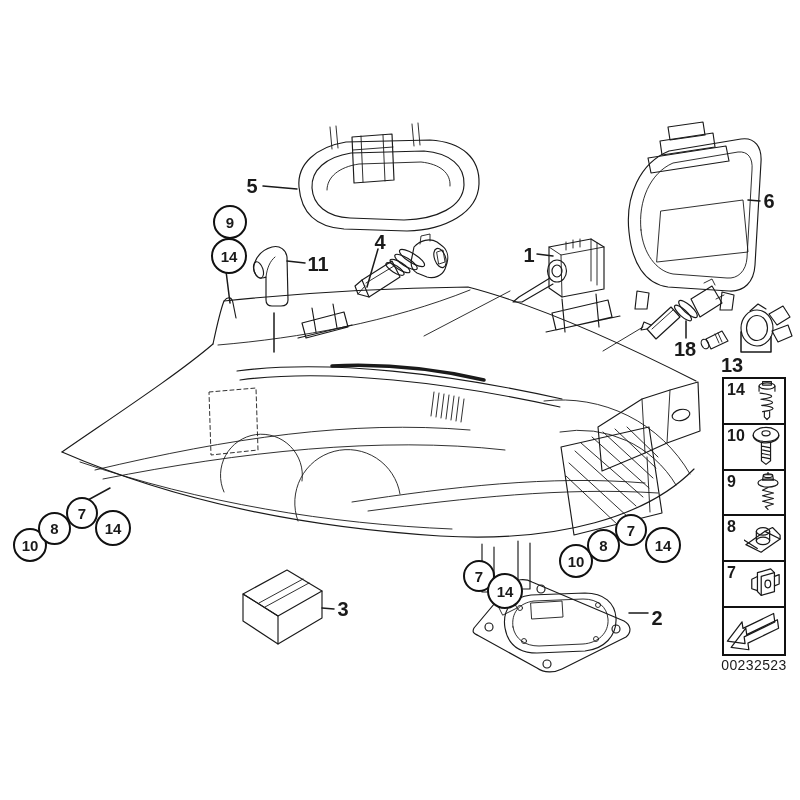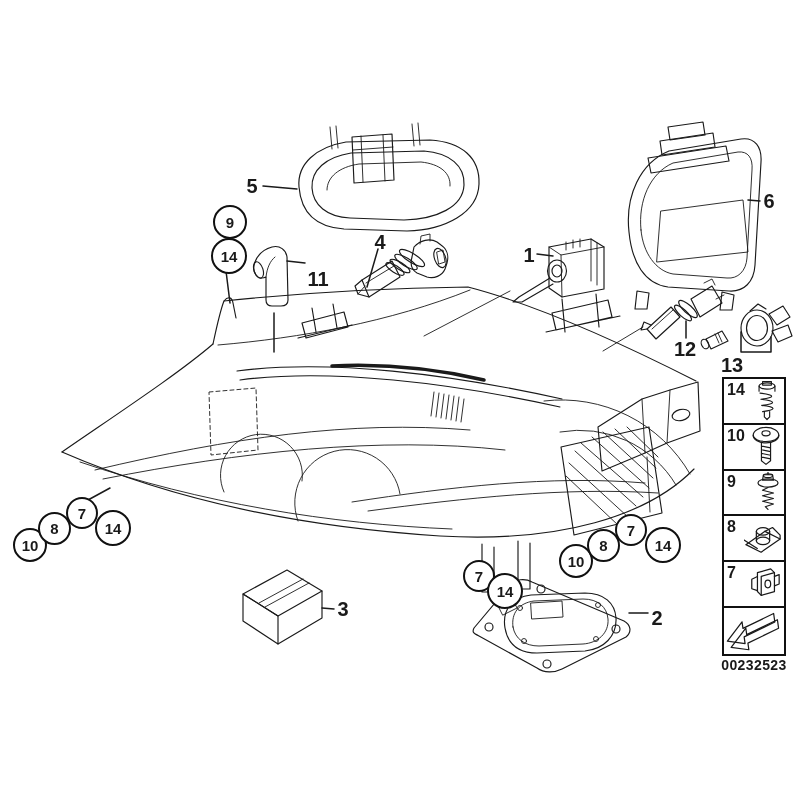--- a/index.html
+++ b/index.html
@@ -20,21 +20,21 @@
           border:2px solid #111;box-sizing:border-box;background:#fff;
           display:grid;grid-template-rows:repeat(6,1fr);}
   .lcell{position:relative;border-bottom:2px solid #111;}
   .lcell:last-child{border-bottom:none;}
   .lcell .num{position:absolute;left:3px;top:2px;font-weight:bold;font-size:16px;}
   .lcell svg{position:absolute;right:2px;top:50%;transform:translateY(-50%);}
   .lcell svg path,.lcell svg ellipse{fill:none;stroke:#1a1a1a;stroke-width:1.3;
     stroke-linecap:round;stroke-linejoin:round;}
   .lcell.arrowcell svg{right:4px;}
   .docnum{position:absolute;left:714px;top:657px;width:80px;text-align:center;
-          font-size:14px;font-weight:700;letter-spacing:0.4px;}
+          font-size:14px;font-weight:400;letter-spacing:0.4px;}
 </style>
 </head>
 <body>
 
 <div class="stage">
 
   <svg class="art" width="800" height="800" viewBox="0 0 800 800">
 
     <g>
       <path d="M224,301 C300,293 390,288 468,287 C545,307 633,349 696,381"></path>
@@ -174,25 +174,25 @@
       <path class="ld" d="M226,271 L230,303"></path>
       <path class="ld" d="M274,313 L274,352"></path>
       <path class="ld" d="M88,500 L110,488"></path>
       <path class="thin" d="M647,457 L650,512"></path>
       <path class="thin" d="M510,291 L424,336"></path>
       <path class="thin" d="M643,327 L603,351"></path>
     </g>
   </svg>
 
   <div class="plabel" style="left:252px;top:186px">5</div>
-  <div class="plabel" style="left:318px;top:279px">11</div>
+  <div class="plabel" style="left:318px;top:264px">11</div>
   <div class="plabel" style="left:380px;top:242px">4</div>
   <div class="plabel" style="left:529px;top:255px">1</div>
   <div class="plabel" style="left:769px;top:201px">6</div>
-  <div class="plabel" style="left:685px;top:349px">12</div>
+  <div class="plabel" style="left:685px;top:349px">18</div>
   <div class="plabel" style="left:732px;top:365px">13</div>
   <div class="plabel" style="left:343px;top:609px">3</div>
   <div class="plabel" style="left:657px;top:618px">2</div>
 
   <div class="callout" style="left:213px;top:205px;width:30px;height:30px">9</div>
   <div class="callout" style="left:211px;top:238px;width:32px;height:32px">14</div>
 
   <div class="callout" style="left:13px;top:528px;width:30px;height:30px">10</div>
   <div class="callout" style="left:38px;top:512px;width:29px;height:29px">8</div>
   <div class="callout" style="left:66px;top:497px;width:28px;height:28px">7</div>

